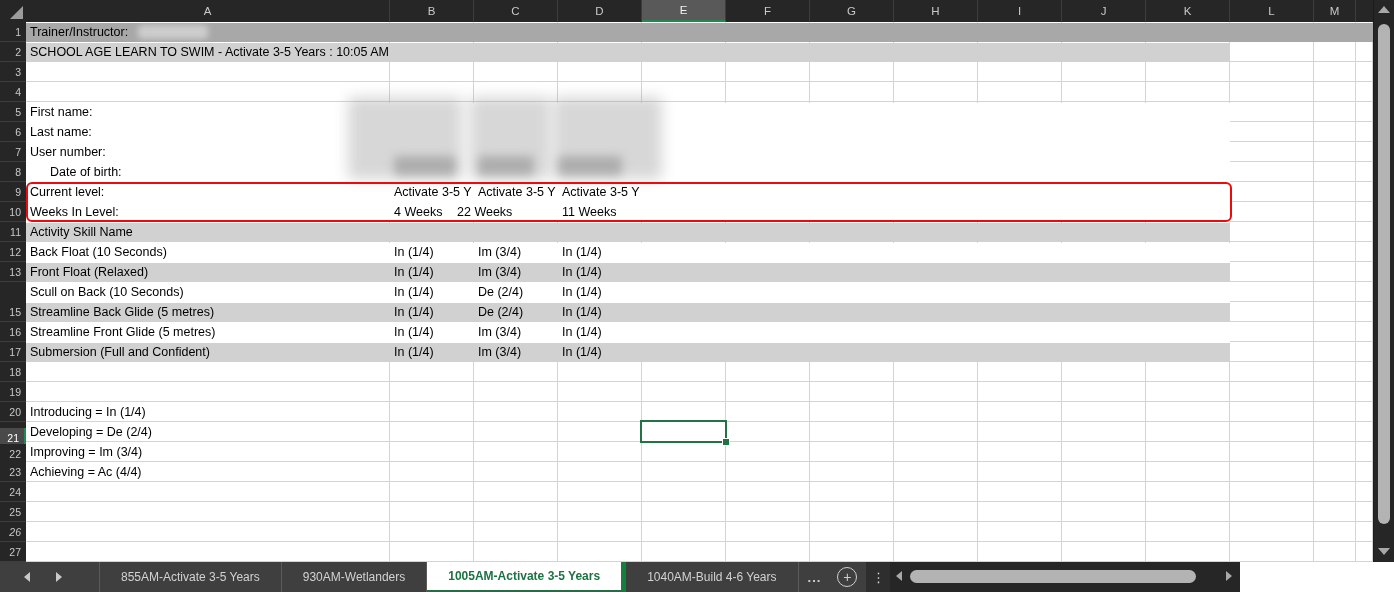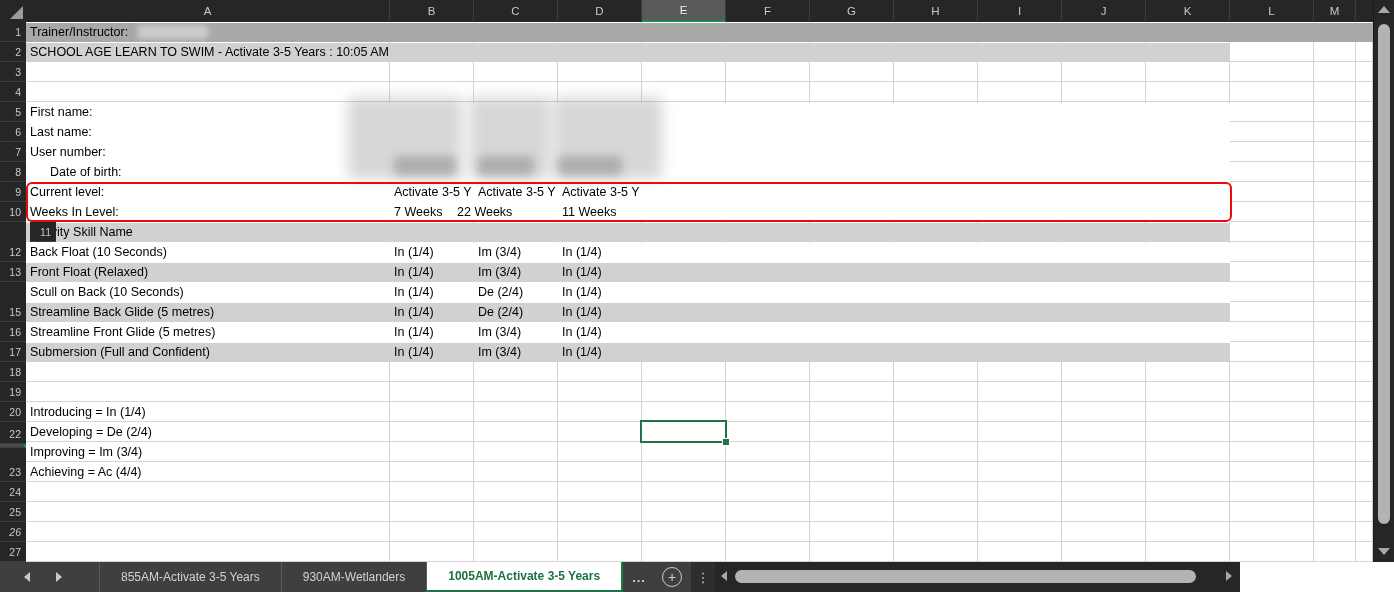--- a/index.html
+++ b/index.html
@@ -37,21 +37,21 @@
   .tri-up{position:absolute;left:4px;top:6px;width:0;height:0;border-left:6px solid transparent;border-right:6px solid transparent;border-bottom:7px solid #a8a8a8;}
   .tri-down{position:absolute;left:4px;top:548px;width:0;height:0;border-left:6px solid transparent;border-right:6px solid transparent;border-top:7px solid #a8a8a8;}
 
   
   .tabbar{position:absolute;left:0;top:562px;width:1240px;height:30px;background:#3f3f3f;display:flex;align-items:stretch;z-index:8;}
   .navarrows{width:100px;min-width:100px;display:flex;align-items:center;gap:26px;padding-left:24px;box-sizing:border-box;border-right:1px solid #5a5a5a;}
   .arr-l{width:0;height:0;border-top:5px solid transparent;border-bottom:5px solid transparent;border-right:6px solid #c9c9c9;}
   .arr-r{width:0;height:0;border-top:5px solid transparent;border-bottom:5px solid transparent;border-left:6px solid #c9c9c9;}
   .tabs{display:flex;align-items:stretch;}
   .tab{display:flex;align-items:center;padding:0 21px;font-size:12px;color:#d2d2d2;border-right:1px solid #5a5a5a;white-space:nowrap;box-sizing:border-box;}
-  .tab.active{background:#ffffff;color:#1e7145;font-weight:700;border-right:2px solid #15803d;border-bottom:2px solid #1e7145;}
+  .tab.active{background:#ffffff;color:#1e7145;font-weight:700;border-right:5px solid #15803d;border-bottom:2px solid #1e7145;}
   .more{display:flex;align-items:center;padding:0 9px;color:#d2d2d2;font-size:13px;font-weight:700;letter-spacing:1px;}
   .addbtn{width:18px;height:18px;border:1px solid #cfcfcf;border-radius:50%;color:#cfcfcf;display:flex;align-items:center;justify-content:center;
     font-size:14px;line-height:14px;align-self:center;margin:0 7px;}
   .kebab{width:24px;min-width:24px;background:#2e2e2e;display:flex;align-items:center;justify-content:center;margin-left:2px;}
   .dots{color:#d8d8d8;font-size:13px;line-height:13px;}
   .hscroll{flex:1;background:#262626;position:relative;}
   .hthumb{position:absolute;left:20px;right:44px;top:8px;height:13px;background:#b3b3b3;border-radius:7px;}
   .harr-l{position:absolute;left:6px;top:9px;width:0;height:0;border-top:5px solid transparent;border-bottom:5px solid transparent;border-right:6px solid #a8a8a8;}
   .harr-r{position:absolute;right:8px;top:9px;width:0;height:0;border-top:5px solid transparent;border-bottom:5px solid transparent;border-left:6px solid #a8a8a8;}
 </style>
@@ -84,32 +84,32 @@
       <div class="rowhdr" style="top: 22px; z-index: 6;">1</div>
       <div class="rowhdr" style="top: 42px; z-index: 6;">2</div>
       <div class="rowhdr" style="top: 62px; z-index: 6;">3</div>
       <div class="rowhdr" style="top: 82px; z-index: 6;">4</div>
       <div class="rowhdr" style="top: 102px; z-index: 6;">5</div>
       <div class="rowhdr" style="top: 122px; z-index: 6;">6</div>
       <div class="rowhdr" style="top: 142px; z-index: 6;">7</div>
       <div class="rowhdr" style="top: 162px; z-index: 6;">8</div>
       <div class="rowhdr" style="top: 182px; z-index: 6;">9</div>
       <div class="rowhdr" style="top: 202px; z-index: 6;">10</div>
-      <div class="rowhdr" style="top: 222px; z-index: 6; margin-left: 30px;">11</div>
+      <div class="rowhdr" style="top: 222px; z-index: 6;">11</div>
       <div class="rowhdr" style="top: 242px; z-index: 6;">12</div>
       <div class="rowhdr" style="top: 262px; z-index: 6;">13</div>
       <div class="rowhdr" style="top: 282px; z-index: 6; margin-top: 26px;">14</div>
       <div class="rowhdr" style="top: 302px; z-index: 6;">15</div>
       <div class="rowhdr" style="top: 322px; z-index: 6;">16</div>
       <div class="rowhdr" style="top: 342px; z-index: 6;">17</div>
       <div class="rowhdr" style="top: 362px; z-index: 6;">18</div>
       <div class="rowhdr" style="top: 382px; z-index: 6;">19</div>
       <div class="rowhdr" style="top: 402px; z-index: 6;">20</div>
       <div class="rowhdr hl" style="top: 428px; z-index: 6;">21</div>
-      <div class="rowhdr" style="top: 424px; z-index: 6;">22</div>
+      <div class="rowhdr" style="top: 444px; z-index: 6;">22</div>
       <div class="rowhdr" style="top: 462px; z-index: 6;">23</div>
       <div class="rowhdr" style="top: 482px; z-index: 6;">24</div>
       <div class="rowhdr" style="top: 502px; z-index: 6;">25</div>
       <div class="rowhdr" style="top: 522px; z-index: 6; font-style: italic;">26</div>
       <div class="rowhdr" style="top: 542px; z-index: 6;">27</div>
     </div>
 
   <div class="gridarea" id="grid">
       <div class="gl" style="left: 363px; top: 0px; width: 1px; height: 540px;"></div>
       <div class="gl" style="left: 447px; top: 0px; width: 1px; height: 540px;"></div>
@@ -164,21 +164,21 @@
       <div class="cell clip" style="left: 0px; top: 20px; width: 364px;">SCHOOL AGE LEARN TO SWIM - Activate 3-5 Years : 10:05 AM</div>
       <div class="cell" style="left: 0px; top: 80px;">First name:</div>
       <div class="cell" style="left: 0px; top: 100px;">Last name:</div>
       <div class="cell" style="left: 0px; top: 120px;">User number:</div>
       <div class="cell" style="left: 0px; top: 140px; margin-left: 20px;">Date of birth:</div>
       <div class="cell" style="left: 0px; top: 160px;">Current level:</div>
       <div class="cell clip" style="left: 364px; top: 160px; width: 84px;">Activate 3-5 Y</div>
       <div class="cell clip" style="left: 448px; top: 160px; width: 84px;">Activate 3-5 Y</div>
       <div class="cell clip" style="left: 532px; top: 160px; width: 84px;">Activate 3-5 Y</div>
       <div class="cell" style="left: 0px; top: 180px;">Weeks In Level:</div>
-      <div class="cell" style="left: 364px; top: 180px;">7 Weeks</div>
+      <div class="cell" style="left: 364px; top: 180px;">4 Weeks</div>
       <div class="cell" style="left: 427px; top: 180px;">22 Weeks</div>
       <div class="cell" style="left: 532px; top: 180px;">11 Weeks</div>
       <div class="cell" style="left: 0px; top: 200px;">Activity Skill Name</div>
       <div class="cell" style="left: 0px; top: 220px;">Back Float (10 Seconds)</div>
       <div class="cell" style="left: 364px; top: 220px;">In (1/4)</div>
       <div class="cell" style="left: 448px; top: 220px;">Im (3/4)</div>
       <div class="cell" style="left: 532px; top: 220px;">In (1/4)</div>
       <div class="cell" style="left: 0px; top: 240px;">Front Float (Relaxed)</div>
       <div class="cell" style="left: 364px; top: 240px;">In (1/4)</div>
       <div class="cell" style="left: 448px; top: 240px;">Im (3/4)</div>
@@ -223,20 +223,21 @@
 
   <div class="tabbar">
     <div class="navarrows">
       <div class="arr-l"></div>
       <div class="arr-r"></div>
     </div>
     <div class="tabs" id="tabs">
         <div class="tab">855AM-Activate 3-5 Years</div>
         <div class="tab">930AM-Wetlanders</div>
         <div class="tab active">1005AM-Activate 3-5 Years</div>
+        <div class="tab">1040AM-Build 4-6 Years</div>
       </div>
     <div class="more">...</div>
     <div class="addbtn">+</div>
     <div class="kebab">
       <span class="dots">⋮</span>
     </div>
     <div class="hscroll">
       <div class="harr-l"></div>
       <div class="hthumb"></div>
       <div class="harr-r"></div>

